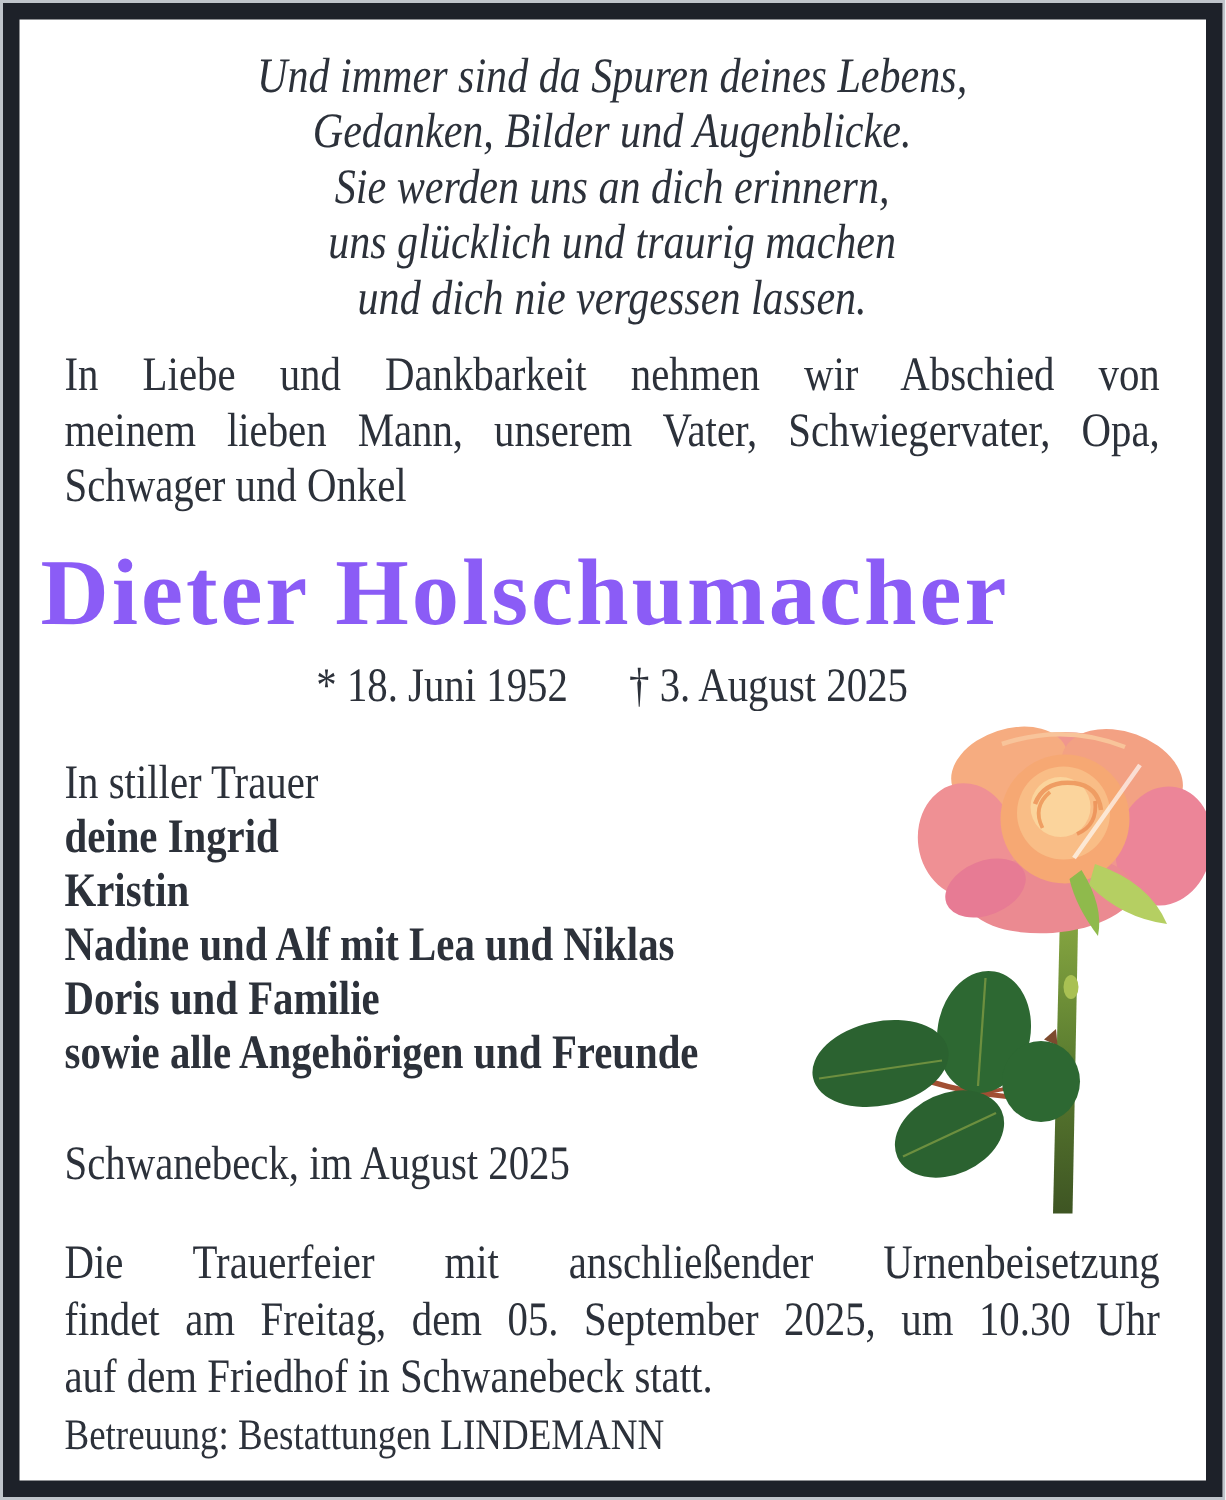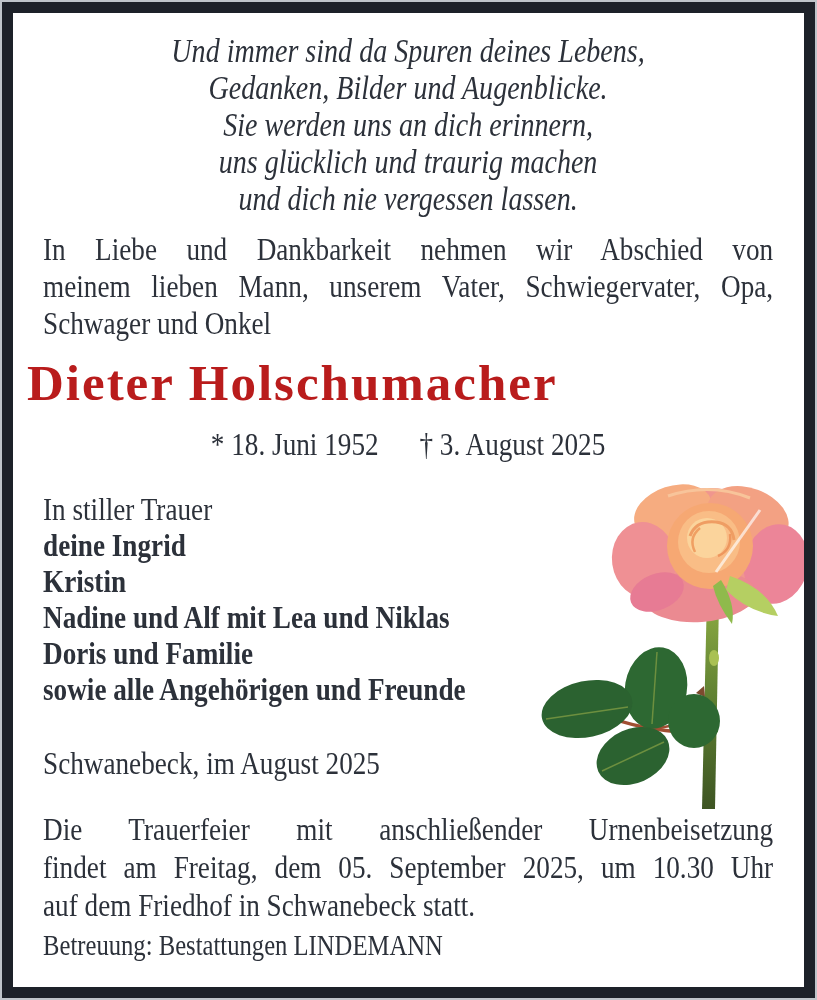--- a/index.html
+++ b/index.html
@@ -49,27 +49,28 @@
   .intro {
     margin-top: 13px;
     font-size: 32px;
     line-height: 37px;
   }
   .jl {
     text-align: justify;
     text-align-last: justify;
   }
   .deceased-name {
+    margin-top: 12px;
     margin-left: -16px;
-    font-size: 51px;
+    font-size: 63px;
     line-height: 82px;
     font-weight: bold;
     letter-spacing: 2px;
     white-space: nowrap;
-    color: #b91c1c;
+    color: #8b5cf6;
   }
   .dates {
     margin-top: 2px;
     font-size: 32px;
     line-height: 37px;
     text-align: center;
   }
   .dates .death { margin-left: 40px; }
   .mourning {
     margin-top: 28px;

